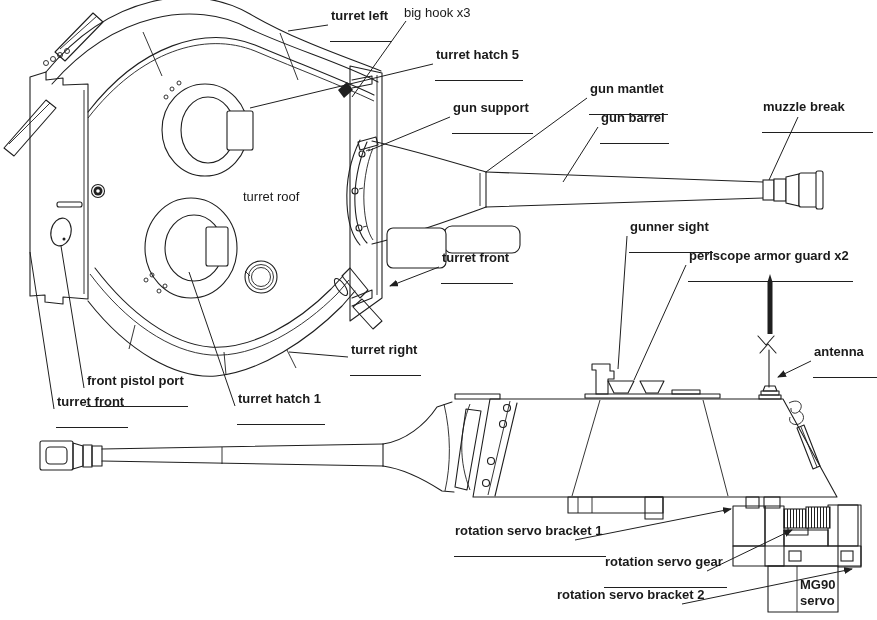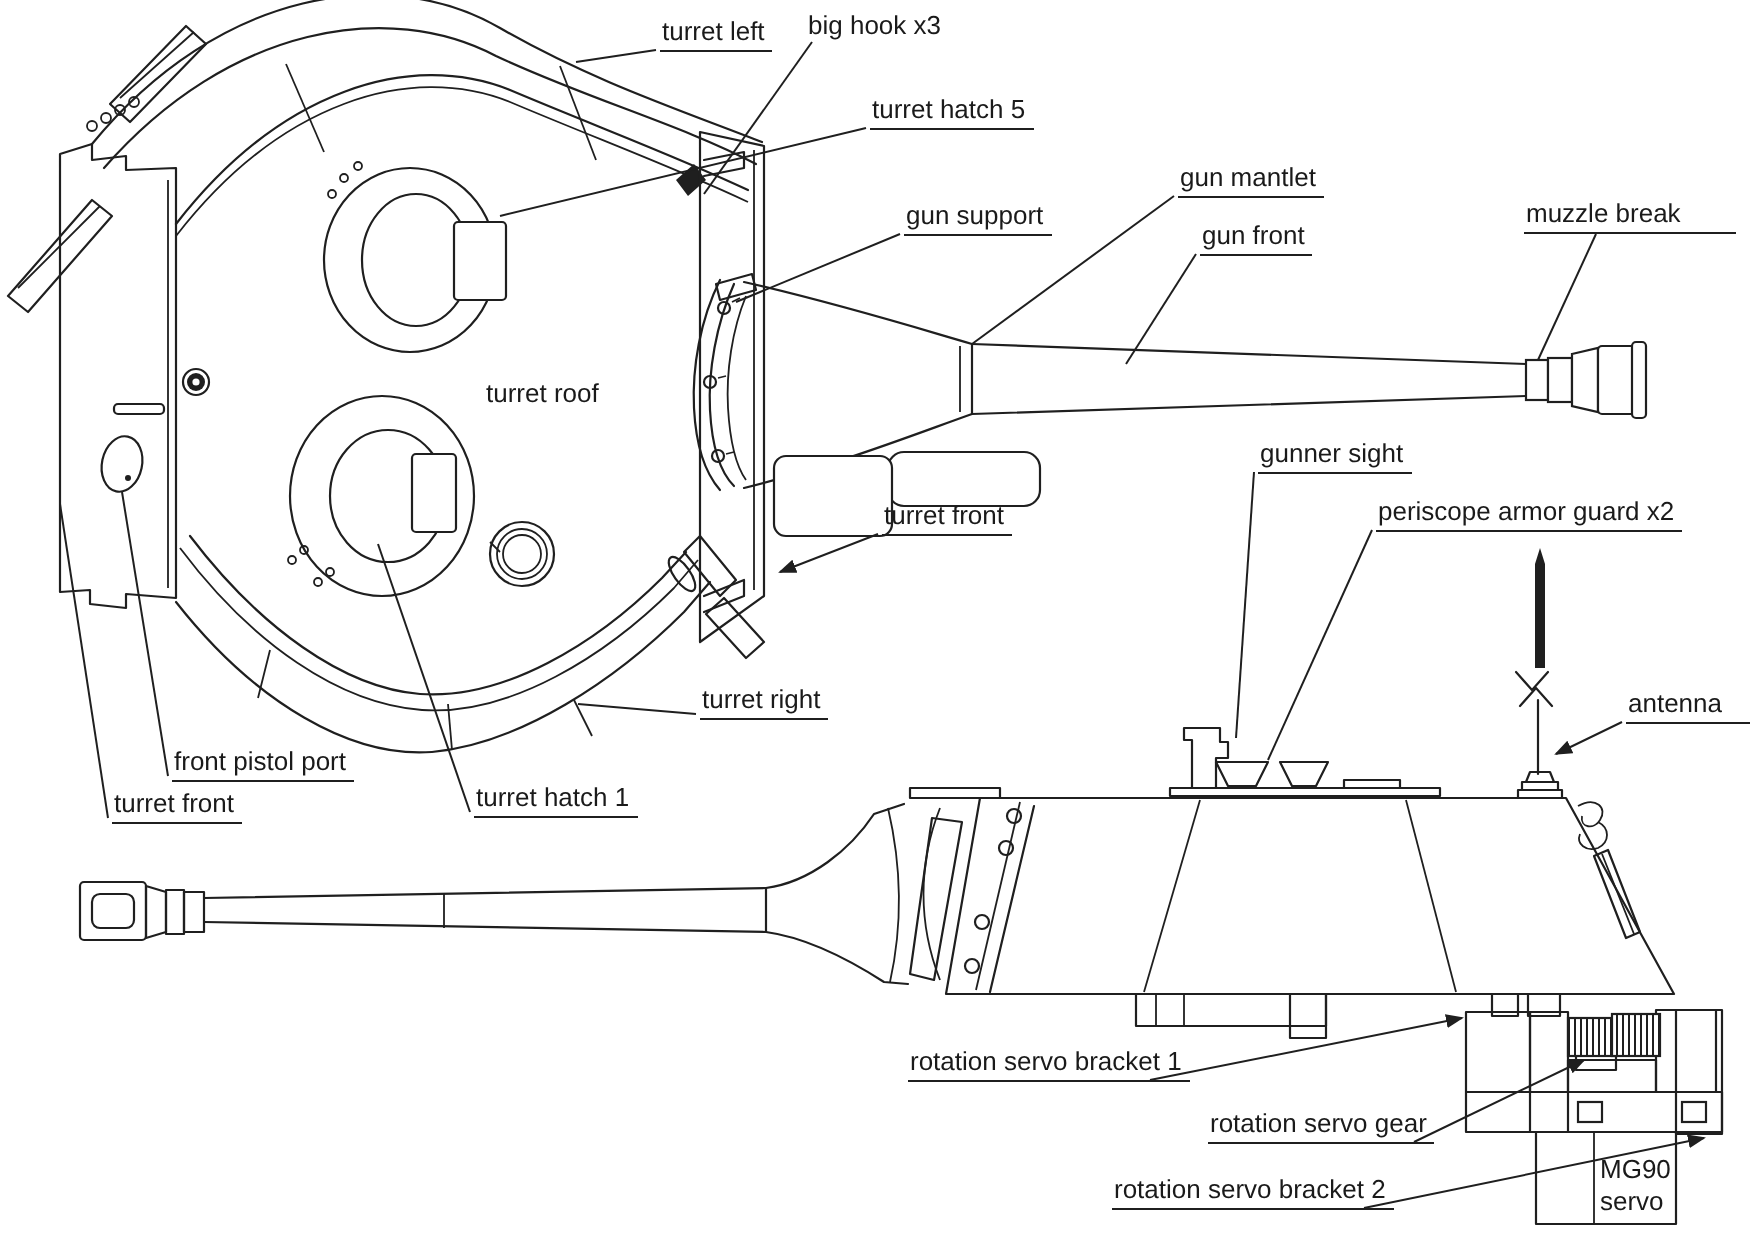--- a/index.html
+++ b/index.html
@@ -5,22 +5,22 @@
   html,body{margin:0;padding:0;background:#fff;}
   #stage{position:relative;width:877px;height:620px;background:#fff;overflow:hidden;
          font-family:"Liberation Sans", sans-serif;}
   #drawing{position:absolute;left:0;top:0;}
   svg .ln{fill:none;stroke:#1f1f1f;stroke-width:1.1;stroke-linecap:round;stroke-linejoin:round;}
   svg .thin{fill:none;stroke:#1f1f1f;stroke-width:0.9;}
   svg .wf{fill:#ffffff;stroke:#1f1f1f;stroke-width:1.1;}
   svg .dk{fill:#1f1f1f;stroke:none;}
   svg .leader{fill:none;stroke:#1f1f1f;stroke-width:1;}
   .lbl{position:absolute;font-size:13px;line-height:14px;color:#1a1a1a;white-space:nowrap;}
-  .u{border-bottom:1.2px solid #1f1f1f;padding:0 4px 2px 1px;}
-  .mg90{position:absolute;font-size:13px;line-height:16px;color:#1a1a1a;text-align:left;}
+  .u{border-bottom:1.2px solid #1f1f1f;padding:0 4px 18px 1px;font-weight:bold;}
+  .mg90{position:absolute;font-size:13px;line-height:16px;color:#1a1a1a;text-align:left;font-weight:bold;}
 </style>
 </head>
 <body>
 
 <div id="stage">
 
 <svg id="drawing" width="877" height="620" viewBox="0 0 877 620">
   <defs>
     <marker id="arr" markerWidth="9" markerHeight="7" refX="8" refY="3.5" orient="auto">
       <path d="M0,0 L9,3.5 L0,7 Z" fill="#1f1f1f"></path>
@@ -275,21 +275,21 @@
     <line class="leader" x1="707" y1="571" x2="792" y2="530" marker-end="url(#arr)"></line>
     <line class="leader" x1="682" y1="604" x2="852" y2="569" marker-end="url(#arr)"></line>
   </g>
 </svg>
 
 <div class="lbl u" style="left:330px;top:9px">turret left</div>
 <div class="lbl" style="left:404px;top:6px">big hook x3</div>
 <div class="lbl u" style="left:435px;top:48px">turret hatch 5</div>
 <div class="lbl u" style="left:452px;top:101px">gun support</div>
 <div class="lbl u" style="left:589px;top:82px">gun mantlet</div>
-<div class="lbl u" style="left:600px;top:111px">gun front</div>
+<div class="lbl u" style="left:600px;top:111px">gun barrel</div>
 <div class="lbl u" style="left:762px;top:100px;padding-right:28px">muzzle break</div>
 <div class="lbl" style="left:243px;top:190px">turret roof</div>
 <div class="lbl u" style="left:441px;top:251px">turret front</div>
 <div class="lbl u" style="left:350px;top:343px">turret right</div>
 <div class="lbl u" style="left:237px;top:392px">turret hatch 1</div>
 <div class="lbl u" style="left:86px;top:374px">front pistol port</div>
 <div class="lbl u" style="left:56px;top:395px">turret front</div>
 <div class="lbl u" style="left:629px;top:220px">gunner sight</div>
 <div class="lbl u" style="left:688px;top:249px">periscope armor guard x2</div>
 <div class="lbl u" style="left:813px;top:345px;padding-right:14px">antenna</div>

